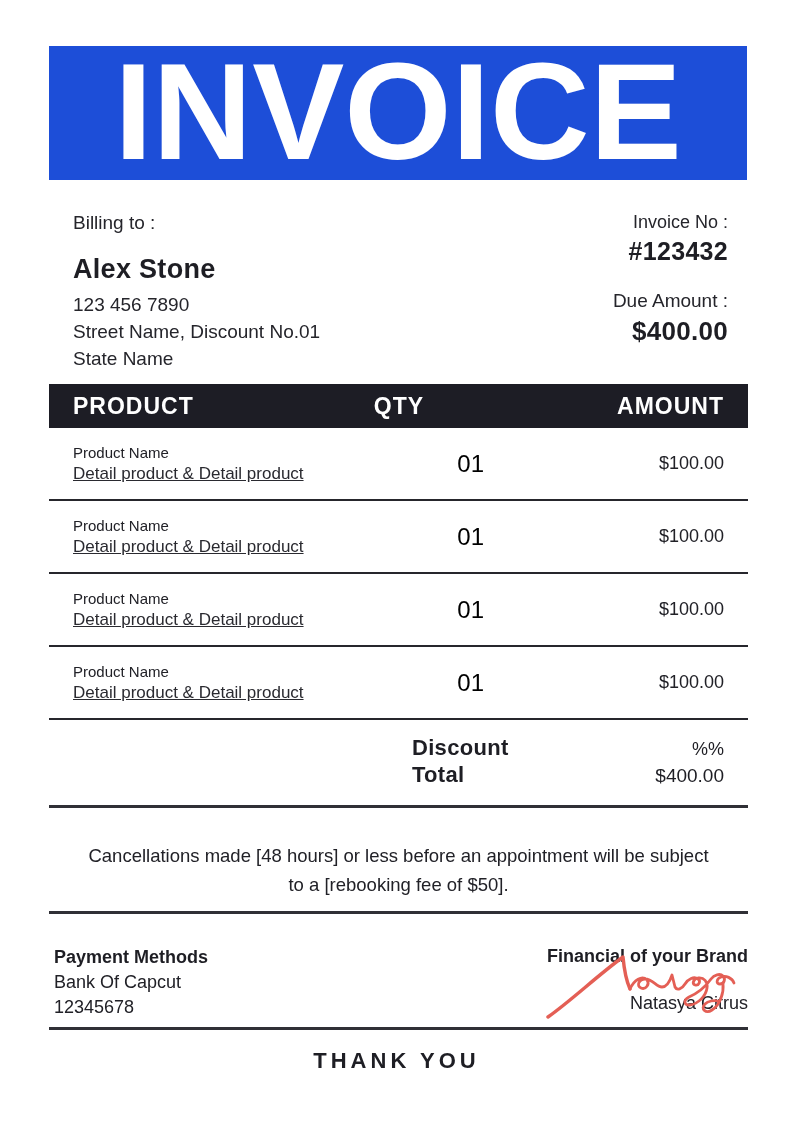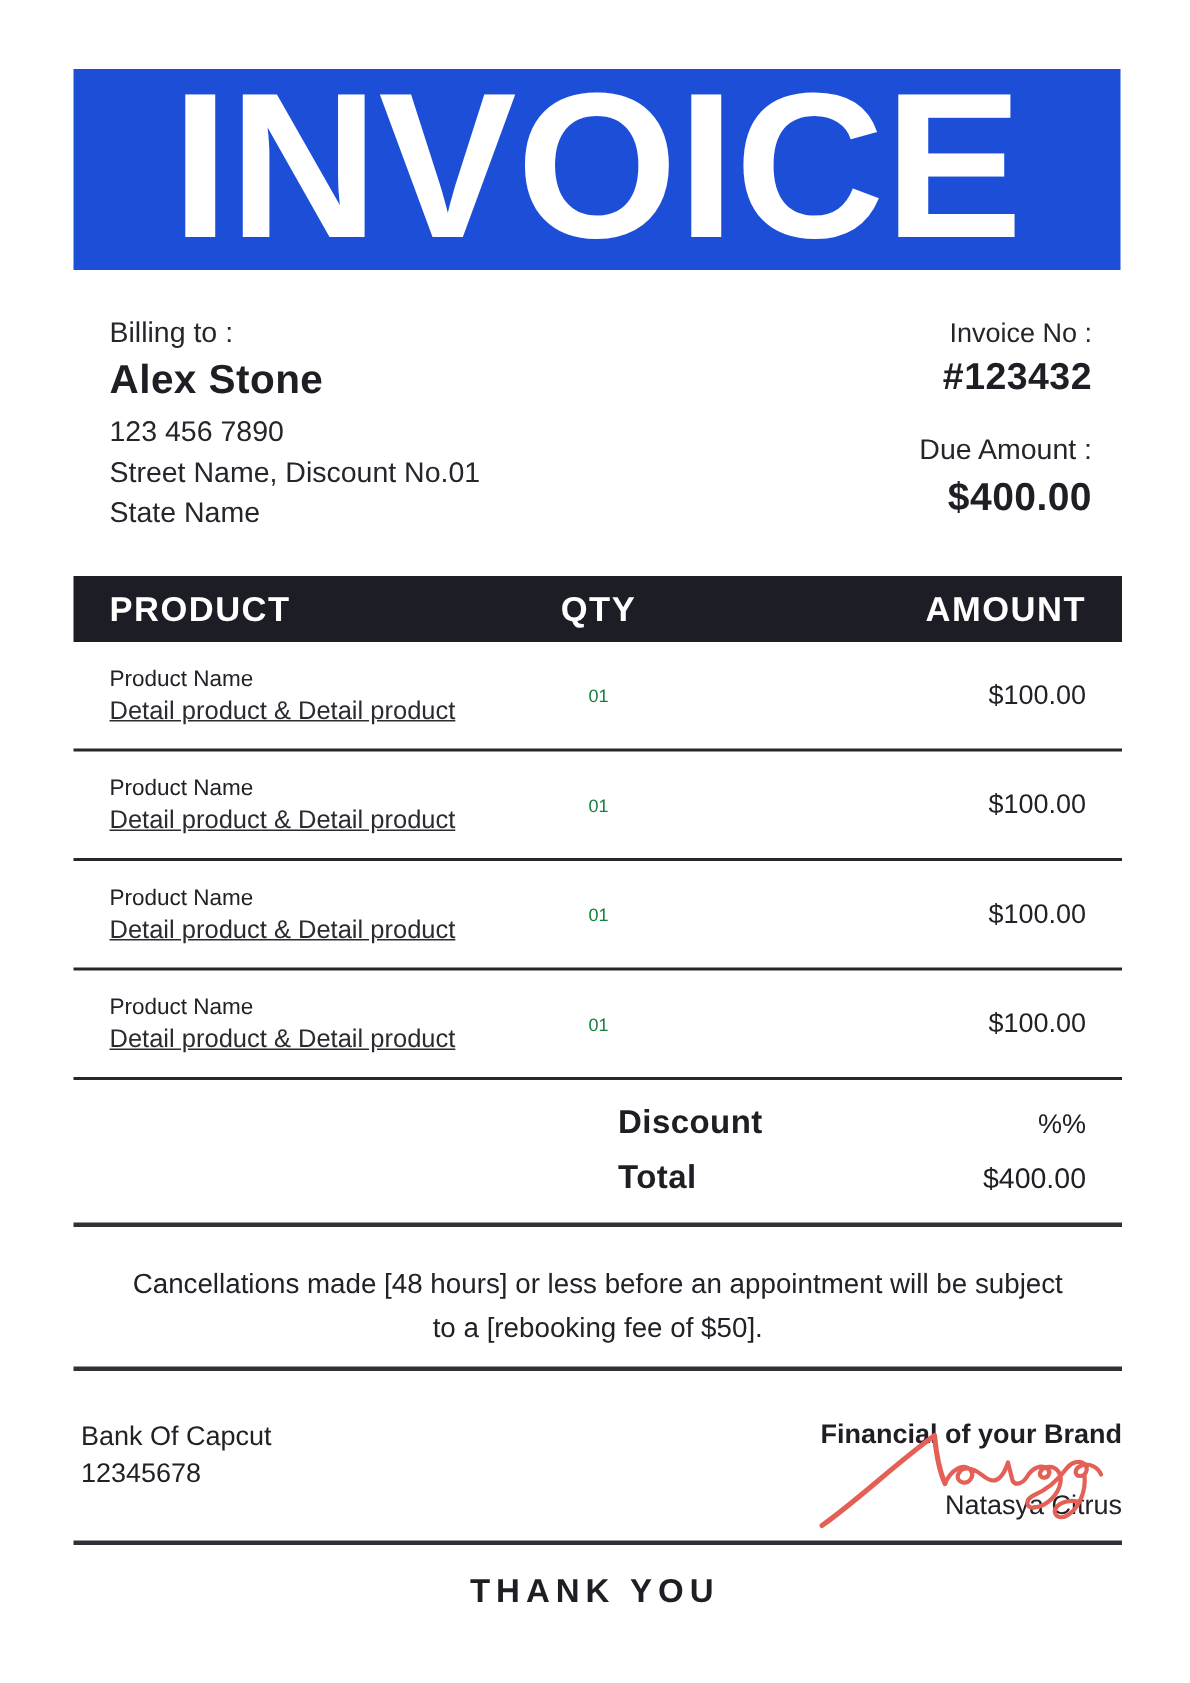--- a/index.html
+++ b/index.html
@@ -17,21 +17,21 @@
     background:#1d4ed8; display:flex; align-items:center; justify-content:center;
   }
   .banner-title {
     color:#ffffff; font-size:138px; font-weight:bold; line-height:1;
     letter-spacing:0px; transform:translateY(-2px);
   }
 
   
   .billing { position:absolute; left:73px; top:212px; }
   .billing-label { font-size:19px; color:#25252b; }
-  .billing-name  { font-size:27px; font-weight:bold; margin-top:4px; letter-spacing:.3px; }
+  .billing-name  { font-size:27px; font-weight:bold; margin-top:20px; letter-spacing:.3px; }
   .billing-contact { margin-top:6px; font-size:19px; line-height:27px; color:#25252b; }
 
   .meta { position:absolute; right:65px; top:212px; text-align:right; }
   .meta-label { font-size:18px; color:#25252b; }
   .meta-number { font-size:25px; font-weight:bold; margin-top:4px; letter-spacing:.3px; }
   .meta-due-label { font-size:19px; color:#25252b; margin-top:24px; }
   .meta-due-amount { font-size:26px; font-weight:bold; margin-top:4px; letter-spacing:.3px; }
 
   
   .table { position:absolute; left:49px; top:384px; width:699px; }
@@ -43,27 +43,27 @@
   }
   .th-qty { text-align:center; }
   .th-amount { text-align:right; }
   .trow {
     height:73px; border-bottom:2px solid #26262c;
     display:grid; grid-template-columns:1fr 170px 240px;
     align-items:center; padding:0 24px;
   }
   .cell-product .p-name { font-size:15px; color:#212127; }
   .cell-product .p-detail { font-size:17px; color:#2a2a30; margin-top:3px;text-decoration:underline; }
-  .cell-qty { text-align:center; font-size:12px; color:#15803d; }
+  .cell-qty { text-align:right; font-size:24px; color:#000000; }
   .cell-amount { text-align:right; font-size:18px; color:#212127; }
 
   
   .totals { padding:15px 24px 17px; border-bottom:3px solid #303036; }
   .total-line { display:flex; align-items:baseline; }
-  .total-line + .total-line { margin-top:11px; }
+  .total-line + .total-line { margin-top:1px; }
   .total-label { margin-left:339px; font-size:22px; font-weight:bold; letter-spacing:.3px; }
   .total-value { margin-left:auto; font-size:18px; }
   .total-value.big { font-size:19px; }
 
   
   .terms {
     position:absolute; left:49px; top:838px; width:699px; text-align:center;
     padding-bottom:12px; border-bottom:3px solid #303036;
   }
   .terms-title { font-size:17px; font-weight:bold; }
@@ -168,20 +168,21 @@
         <div class="total-value big">$400.00</div>
       </div>
     </div>
   </div>
 
   <div class="terms">
     <div class="terms-body">Cancellations made [48 hours] or less before an appointment will be subject to a [rebooking fee of $50].</div>
   </div>
 
   <div class="payment">
+    <div class="payment-title">Payment Methods</div>
     <div class="payment-line">Bank Of Capcut</div>
     <div class="payment-line">12345678</div>
   </div>
 
   <div class="brand">
     <div class="brand-title">Financial of your Brand</div>
     <svg class="signature" viewBox="0 0 212 66" xmlns="http://www.w3.org/2000/svg" fill="none" stroke="#e45f55" stroke-linecap="round" stroke-linejoin="round">
       <path stroke-width="3.4" d="M4 62 C28 45 54 20 79 2 C80 13 82 25 86 34"></path>
       <path stroke-width="2.8" d="M86 34 C90 25 98 20 103 25 C106 29 102 35 97 33 C92 31 95 24 101 24 C109 24 112 32 118 32 C123 32 126 26 128 20 L131 32 C133 36 138 34 141 29 C144 24 150 21 154 24 C157 26 155 31 151 30 C148 29 149 24 154 23 C160 22 164 27 163 33 C162 41 154 49 146 50 C140 51 139 45 145 42 C154 38 162 31 167 24 C170 20 176 18 179 21 C182 24 180 29 176 29 C172 29 172 24 177 22 C182 20 188 23 190 28"></path>
       <path stroke-width="2.8" d="M179 29 C180 38 176 50 168 55 C162 59 156 54 161 49 C164 46 170 45 174 46"></path>

